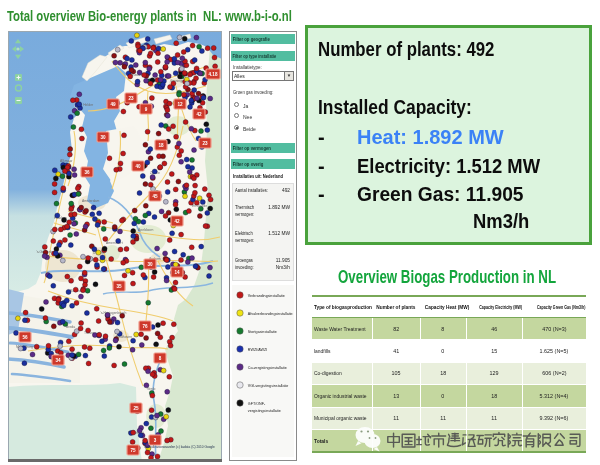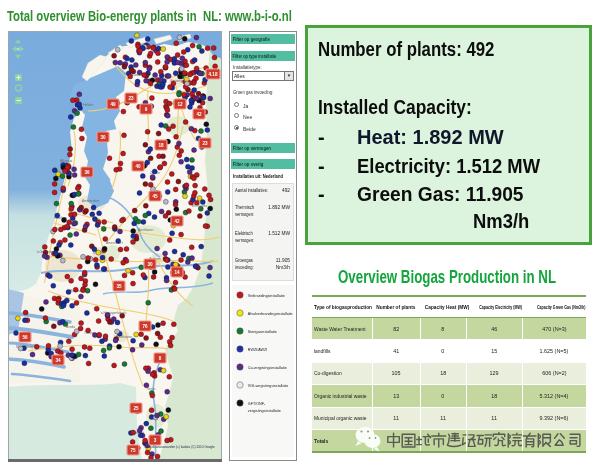--- a/index.html
+++ b/index.html
@@ -900,21 +900,21 @@
         <text x="18" y="127">vergistingsinstallatie</text>
       </g>
     </svg>
   </div>
 </div>
 
 <div class="abs" style="left:305px;top:25px;width:287px;height:220px;background:#dcf4de;border:3px solid #4aa23c;"></div>
 <div class="abs sx" style="left:318px;top:38px;font-size:20px;font-weight:bold;color:#0d0d0d;white-space:nowrap;transform:scaleX(.84);">Number of plants: 492</div>
 <div class="abs sx" style="left:318px;top:96px;font-size:20px;font-weight:bold;color:#0d0d0d;white-space:nowrap;transform:scaleX(.87);">Installed Capacity:</div>
 <div class="abs" style="left:318px;top:126px;font-size:20px;font-weight:bold;color:#0d0d0d;">-</div>
-<div class="abs sx" style="left:357px;top:126px;font-size:20px;font-weight:bold;color:#0f172a;white-space:nowrap;transform:scaleX(1.0);">Heat: 1.892 MW</div>
+<div class="abs sx" style="left:357px;top:126px;font-size:20px;font-weight:bold;color:#3b82f6;white-space:nowrap;transform:scaleX(1.0);">Heat: 1.892 MW</div>
 <div class="abs" style="left:318px;top:155px;font-size:20px;font-weight:bold;color:#0d0d0d;">-</div>
 <div class="abs sx" style="left:357px;top:155px;font-size:20px;font-weight:bold;color:#0d0d0d;white-space:nowrap;transform:scaleX(.92);">Electricity: 1.512 MW</div>
 <div class="abs" style="left:318px;top:183px;font-size:20px;font-weight:bold;color:#0d0d0d;">-</div>
 <div class="abs sx" style="left:357px;top:183px;font-size:20px;font-weight:bold;color:#0d0d0d;white-space:nowrap;transform:scaleX(.96);">Green Gas: 11.905</div>
 <div class="abs sx" style="left:473px;top:210px;font-size:20px;font-weight:bold;color:#0d0d0d;white-space:nowrap;transform:scaleX(.92);">Nm3/h</div>
 <div class="abs sx" style="left:338px;top:266px;font-size:19px;font-weight:bold;color:#13a53c;white-space:nowrap;transform:scaleX(.70);">Overview Biogas Production in NL</div>
 <div class="abs" style="left:312px;top:297px;width:274px;height:20.5px;background:#ffffff;"></div>
 <div class="abs" style="left:312px;top:317.5px;width:274px;height:22.0px;background:#c4d79f;"></div>
 <div class="abs" style="left:312px;top:339.5px;width:274px;height:22.5px;background:#ffffff;"></div>
 <div class="abs" style="left:312px;top:362px;width:274px;height:22.5px;background:#e9efdc;"></div>

